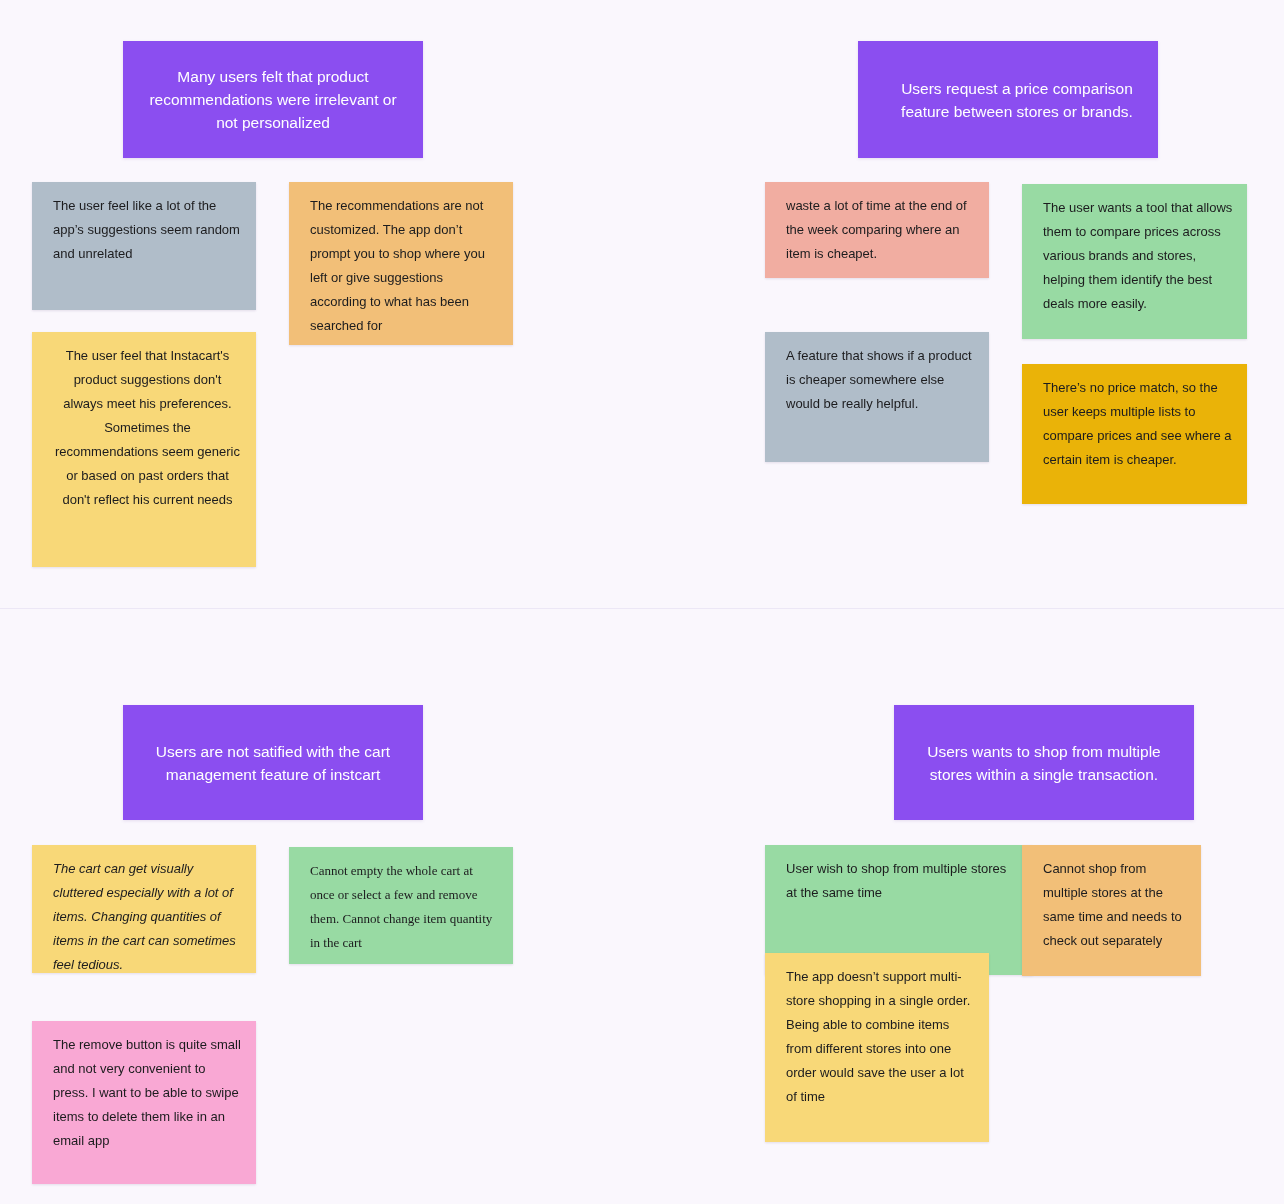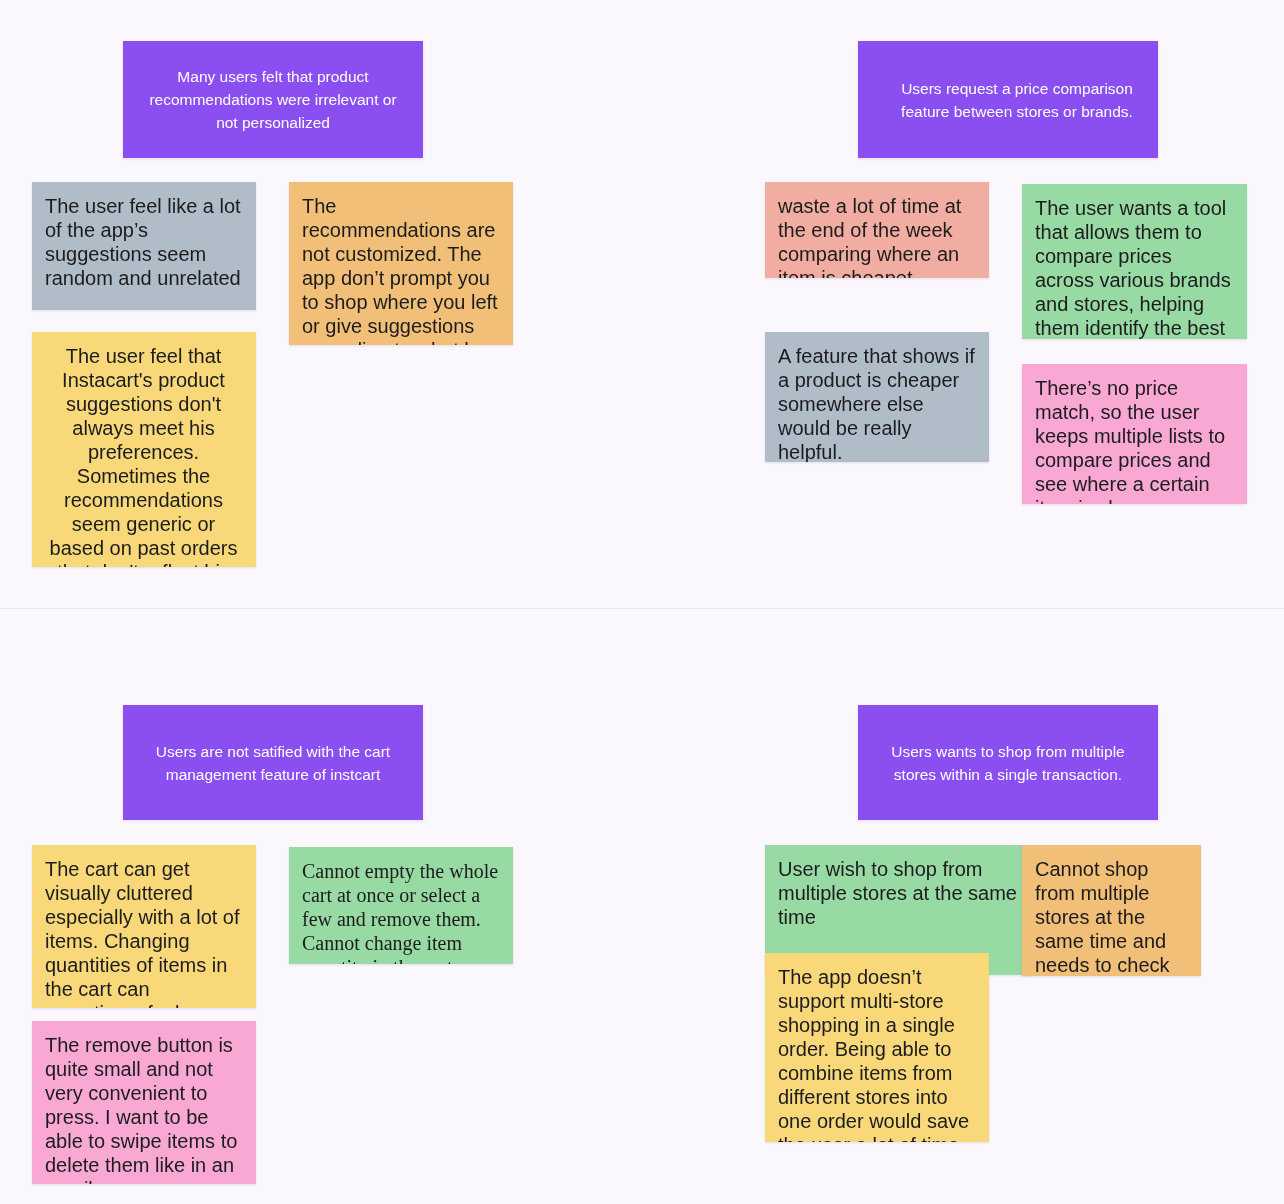--- a/index.html
+++ b/index.html
@@ -65,39 +65,39 @@
   }
 
   .group-header-text {
     display: block;
     max-width: 100%;
   }
 
   
   .note {
     position: absolute;
-    font-size: 20px;
+    font-size: 13px;
     line-height: 24px;
     color: #1c1c1e;
-    padding: 12px 14px 12px 13px;
+    padding: 12px 14px 12px 21px;
     box-shadow: 0 1px 2px rgba(70, 50, 110, 0.12);
     overflow: hidden;
   }
 
   .note-text {
     display: block;
   }
 
   
   .c-slate    { background: #b0bdc9; }
   .c-orange   { background: #f2bf78; }
   .c-yellow   { background: #f8d878; }
   .c-salmon   { background: #f1ada1; }
   .c-green    { background: #98daa3; }
-  .c-lavender { background: #f9a8d4; }
+  .c-lavender { background: #eab308; }
   .c-blue     { background: #f9a8d4; }
 </style>
 </head>
 <body>
 
 <div class="board">
 
   <div class="section section-top"></div>
   <div class="section section-bottom"></div>
   <div class="section-divider"></div>
@@ -145,37 +145,37 @@
     </div>
 
   </div>
 
   <div class="cluster">
 
     <div class="group-header" style="left:123px; top:693px; width:300px; height:115px;">
       <span class="group-header-text">Users are not satified with the cart management feature of instcart</span>
     </div>
 
-    <div class="note c-yellow" style="left:32px; top:833px; width:224px; height:163px;">
+    <div class="note c-yellow" style="left:32px; top:833px; width:224px; height:128px;font-style:italic;">
       <span class="note-text">The cart can get visually cluttered especially with a lot of items. Changing quantities of items in the cart can sometimes feel tedious.</span>
     </div>
 
     <div class="note c-green" style="left:289px; top:835px; width:224px; height:117px;font-family:Liberation Serif, serif;">
       <span class="note-text">Cannot empty the whole cart at once or select a few and remove them. Cannot change item quantity in the cart</span>
     </div>
 
     <div class="note c-blue" style="left:32px; top:1009px; width:224px; height:163px;">
       <span class="note-text">The remove button is quite small and not very convenient to press. I want to be able to swipe items to delete them like in an email app</span>
     </div>
 
   </div>
 
   <div class="cluster">
 
-    <div class="group-header" style="left:858px; top:693px; width:300px; height:115px;">
+    <div class="group-header" style="left:894px; top:693px; width:300px; height:115px;">
       <span class="group-header-text">Users wants to shop from multiple stores within a single transaction.</span>
     </div>
 
     <div class="note c-green" style="left:765px; top:833px; width:268px; height:130px;">
       <span class="note-text">User wish to shop from multiple stores at the same time</span>
     </div>
 
     <div class="note c-orange" style="left:1022px; top:833px; width:179px; height:131px;">
       <span class="note-text">Cannot shop from multiple stores at the same time and needs to check out separately</span>
     </div>

